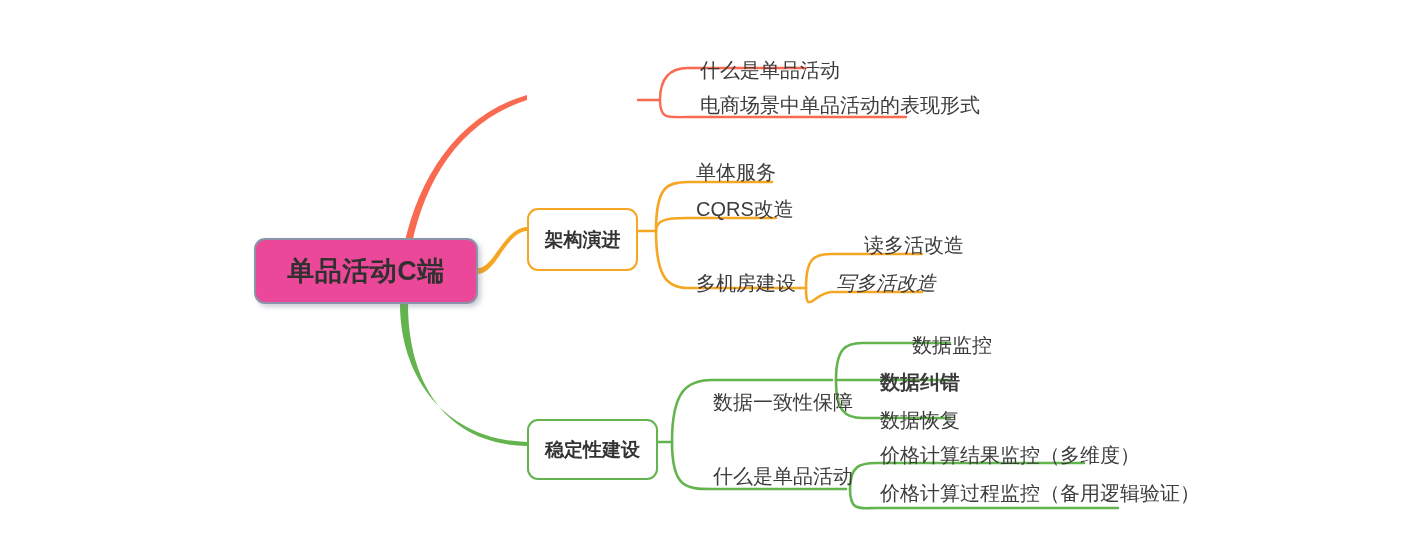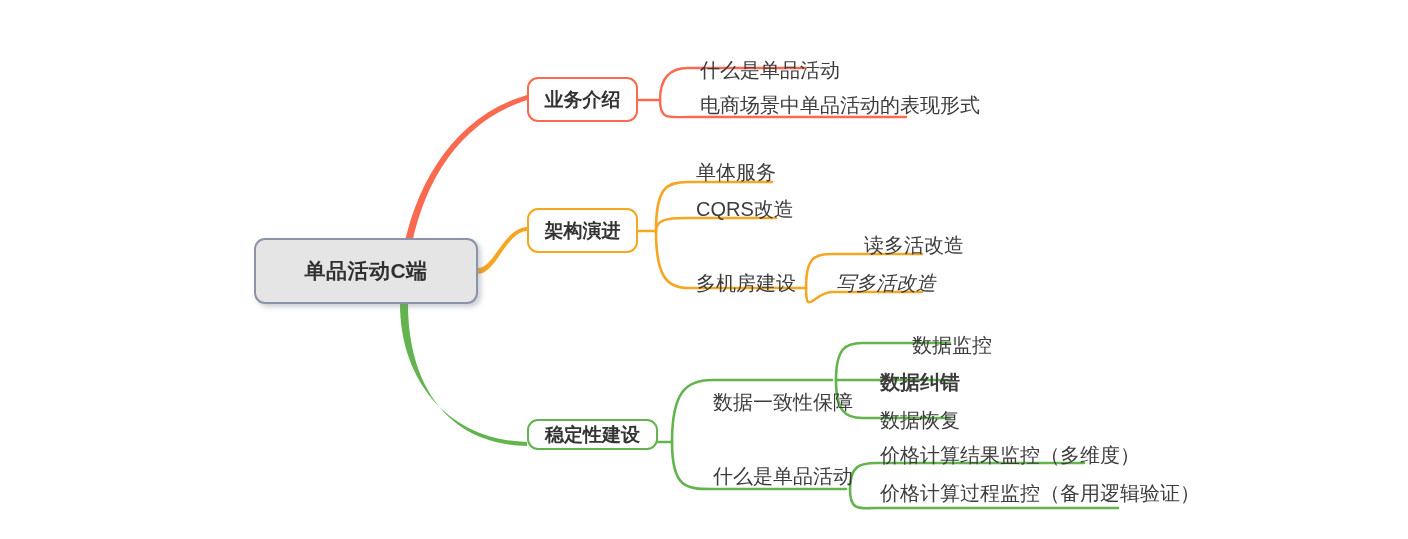--- a/index.html
+++ b/index.html
@@ -32,49 +32,49 @@
     align-items: center;
     justify-content: center;
     white-space: nowrap;
   }
   
   #root-node {
     left: 254px;
     top: 238px;
     width: 224px;
     height: 66px;
-    background: #e5e5e5;
+    background: #ec4899;
     border: 2px solid #8a93a8;
     border-radius: 11px;
     box-shadow: 3px 3px 5px rgba(120,128,145,0.38);
     color: #303030;
-    font-size: 21px;
+    font-size: 27px;
     font-weight: bold;
     letter-spacing: 0.5px;
   }
   
   .branch-node {
     background: #ffffff;
     border-width: 2.5px;
     border-style: solid;
     border-radius: 11px;
     font-size: 19px;
     font-weight: bold;
     color: #333333;
   }
   #branch-node-0 {
     left: 527px; top: 77px; width: 111px; height: 45px;
     border-color: #f96a50;
   }
   #branch-node-1 {
-    left: 527px; top: 208px; width: 111px; height: 45px;
+    left: 527px; top: 208px; width: 111px; height: 63px;
     border-color: #f5a623;
   }
   #branch-node-2 {
-    left: 527px; top: 419px; width: 131px; height: 31px;
+    left: 527px; top: 419px; width: 131px; height: 61px;
     border-color: #63b44e;
   }
   
   .leaf-label {
     position: absolute;
     font-size: 20px;
     color: #3c3c3c;
     white-space: nowrap;
     line-height: 1;
   }
@@ -130,23 +130,20 @@
     <path d="M 836 380 C 836 412, 846 418, 862 418 L 950 418" stroke="#63b44e" stroke-width="2.6" fill="none" stroke-linecap="round"></path>
 
     <path d="M 850 489 C 850 466, 860 463, 876 463 L 1084 463" stroke="#63b44e" stroke-width="2.6" fill="none" stroke-linecap="round"></path>
     <path d="M 850 489 C 850 512, 860 508, 876 508 L 1118 508" stroke="#63b44e" stroke-width="2.6" fill="none" stroke-linecap="round"></path>
   </svg>
 
   <div class="node" id="root-node">
     <span>单品活动C端</span>
   </div>
 
-  <div class="node branch-node" id="branch-node-0">
-    <span>业务介绍</span>
-  </div>
 
   <div class="node branch-node" id="branch-node-1">
     <span>架构演进</span>
   </div>
 
   <div class="node branch-node" id="branch-node-2">
     <span>稳定性建设</span>
   </div>
 
   <div class="leaf-label" style="left:700px; top:60px;">什么是单品活动</div>

